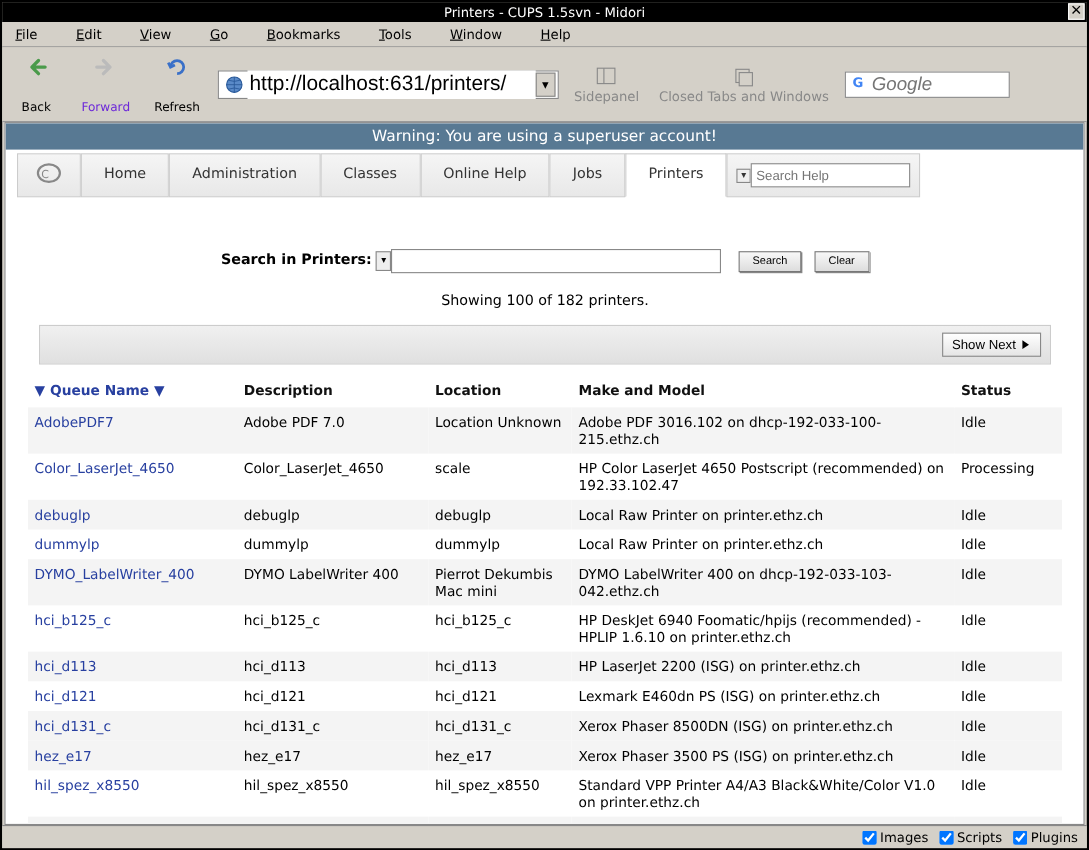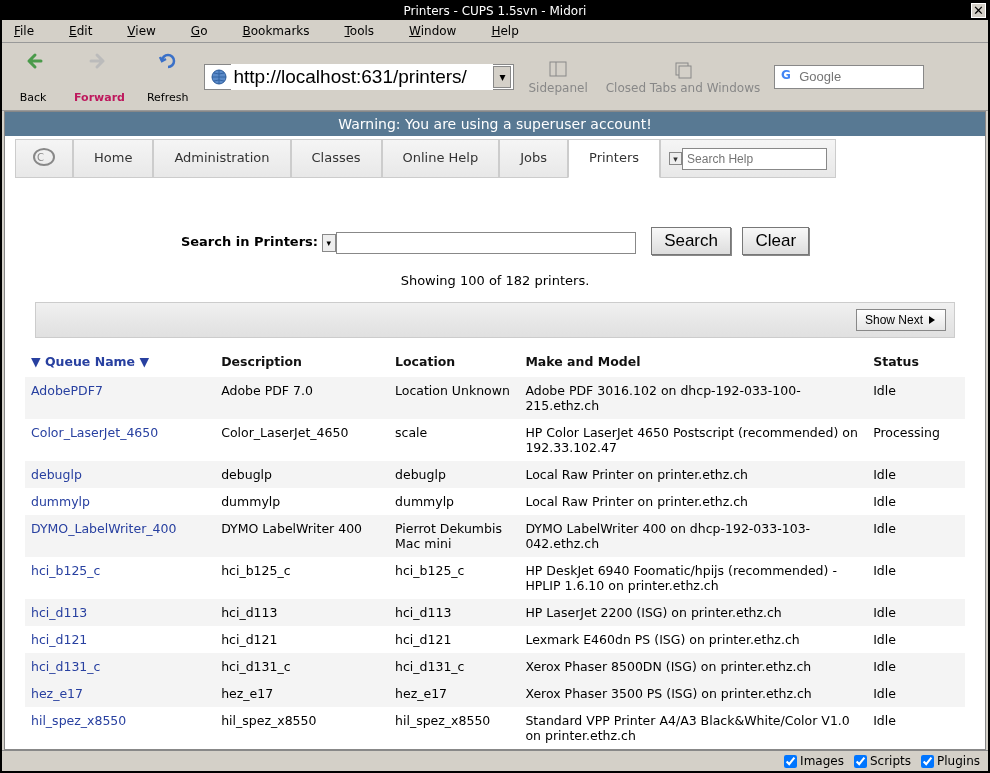--- a/index.html
+++ b/index.html
@@ -5,48 +5,48 @@
 * { box-sizing: border-box; margin: 0; padding: 0; }
 body { font-family: "DejaVu Sans", Arial, sans-serif; font-size: 12px; background: #000; width: 990px; height: 773px; overflow: hidden; }
 .window { border: 2px solid #000; width: 990px; height: 773px; background: #d4d0c8; display: flex; flex-direction: column; }
 .titlebar { background: #000; color: #fff; height: 18px; display: flex; align-items: center; justify-content: center; position: relative; font-size: 12px; }
 .titlebar .close-btn { position: absolute; right: 2px; top: 1px; width: 15px; height: 15px; background: #d4d0c8; color: #000; display: flex; align-items: center; justify-content: center; font-weight: bold; border: 1px solid #fff; font-size: 13px; line-height: 1; cursor: pointer; }
 .menubar { background: #d4d0c8; border-bottom: 1px solid #999; padding: 2px 4px; display: flex; gap: 19px; }
 .menubar span { padding: 2px 8px; cursor: pointer; }
 .menubar span u { text-decoration: underline; }
 .toolbar { background: #d4d0c8; padding: 4px 6px; display: flex; align-items: center; gap: 10px; border-bottom: 1px solid #999; }
 .tb-btn { display: flex; flex-direction: column; align-items: center; gap: 18px; padding: 2px 6px; cursor: pointer; min-width: 50px; }
-.tb-btn.disabled { color: #be185d; font-weight: bold; }
+.tb-btn.disabled { color: #6d28d9; }
 .tb-btn .icon { width: 24px; height: 24px; display: flex; align-items: center; justify-content: center; }
 .tb-btn .lbl { font-size: 11px; }
 .urlbar { flex: 1; display: flex; align-items: center; border: 1px solid #888; background: #fff; height: 26px; padding: 0 2px; max-width: 310px; }
 .urlbar .globe { width: 16px; height: 16px; margin: 0 4px; }
 .urlbar input { flex: 1; border: none; outline: none; font-size: 19px; padding: 2px; }
 .urlbar .dd { width: 18px; height: 22px; background: #d4d0c8; border: 1px solid #888; display: flex; align-items: center; justify-content: center; cursor: pointer; }
 .tb-btn2 { display: flex; flex-direction: column; align-items: center; gap: 2px; padding: 2px 4px; cursor: pointer; color: #888; }
 .tb-btn2 .icon { width: 20px; height: 20px; }
 .searchbox { border: 1px solid #888; background: #fff; height: 24px; display: flex; align-items: center; padding: 0 6px; min-width: 150px; }
 .searchbox .gicon { margin-right: 4px; }
-.searchbox input { border: none; outline: none; color: #3b82f6; font-size: 13px; width: 100px; }
+.searchbox input { border: none; outline: none; font-style: italic; color: #3b82f6; font-size: 17px; width: 100px; }
 .content { flex: 1; background: #fff; overflow: hidden; display: flex; flex-direction: column; border: 1px solid #888; margin: 0 2px; }
 .warning { background: #587993; color: #fff; text-align: center; padding: 4px; font-size: 14px; }
 .cups-body { flex: 1; overflow-y: auto; padding: 0; }
 .tabs { display: flex; margin: 3px 10px 0 10px; }
 .tab { border: 1px solid #ccc; background: linear-gradient(#f5f5f5,#e8e8e8); padding: 10px 20px; font-size: 13px; color: #333; cursor: pointer; border-bottom: 1px solid #ccc; }
 .tab.icon-tab { padding: 6px 14px; }
 .tab.active { background: #fff; border-bottom: 1px solid #fff; }
 .tab-search { padding: 6px 8px; display: flex; align-items: center; }
 .tab-search input { border: 1px solid #888; padding: 3px 4px; font-size: 12px; width: 145px; }
 .tab-search .dd-sm { width: 13px; height: 13px; border: 1px solid #888; background: #eee; margin-right: 0; font-size: 9px; display: inline-flex; align-items: center; justify-content: center; }
 .page { padding: 12px 10px 0 10px; }
 .search-row { text-align: center; padding: 14px 0 8px 0; }
 .search-row b { font-size: 13px; }
 .search-row .dd-sm { width: 14px; height: 18px; border: 1px solid #888; background: #eee; font-size: 9px; display: inline-flex; align-items: center; justify-content: center; vertical-align: middle; }
 .search-row input[type=text] { border: 1px solid #888; padding: 3px; width: 300px; font-size: 12px; vertical-align: middle; }
-.btn { background: linear-gradient(#f8f8f8,#ddd); border: 1px solid #777; padding: 3px 12px; font-size: 17px; cursor: pointer; box-shadow: 1px 1px 0 #888; margin-top: 23px; }
+.btn { background: linear-gradient(#f8f8f8,#ddd); border: 1px solid #777; padding: 3px 12px; font-size: 10px; cursor: pointer; box-shadow: 1px 1px 0 #888; margin-top: 23px; }
 .showing { text-align: center; padding: 10px 0 14px 0; font-size: 13px; }
 .toolbar-gray { background: linear-gradient(#f0f0f0,#e0e0e0); border: 1px solid #ccc; padding: 6px 8px; margin: 0 20px; text-align: right; }
 .show-next { background: linear-gradient(#fff,#e5e5e5); border: 1px solid #888; padding: 3px 8px; font-size: 12px; cursor: pointer; display: inline-flex; align-items: center; gap: 4px; }
 .show-next svg { width: 10px; height: 10px; }
 .table-wrap { margin: 8px 10px; }
 table { width: 100%; border-collapse: collapse; font-size: 12.5px; }
 th { text-align: left; padding: 8px 6px; font-weight: bold; color: #111; }
 th.sort { color: #2840a0; }
 td { padding: 6px 6px; vertical-align: top; }
 tr.even { background: #f4f4f4; }

